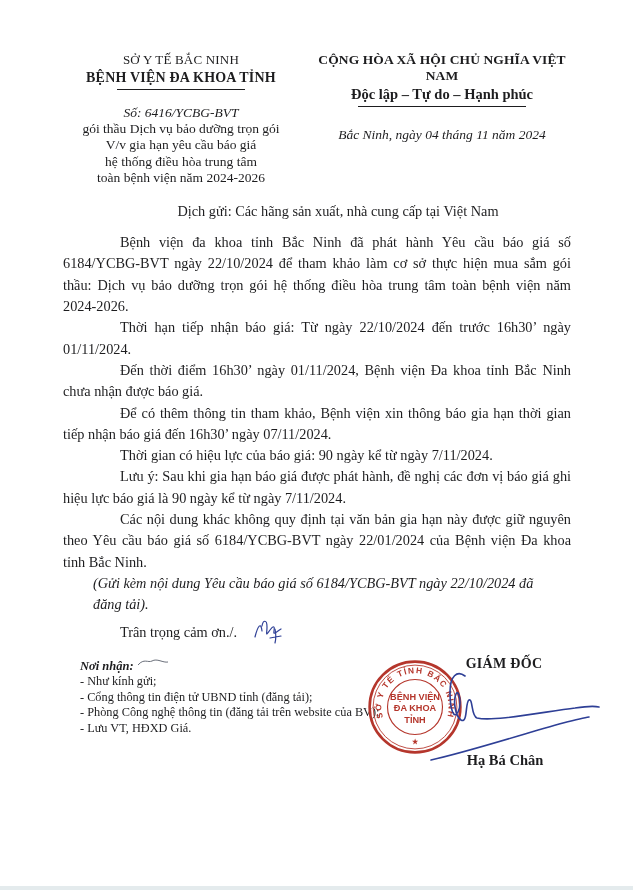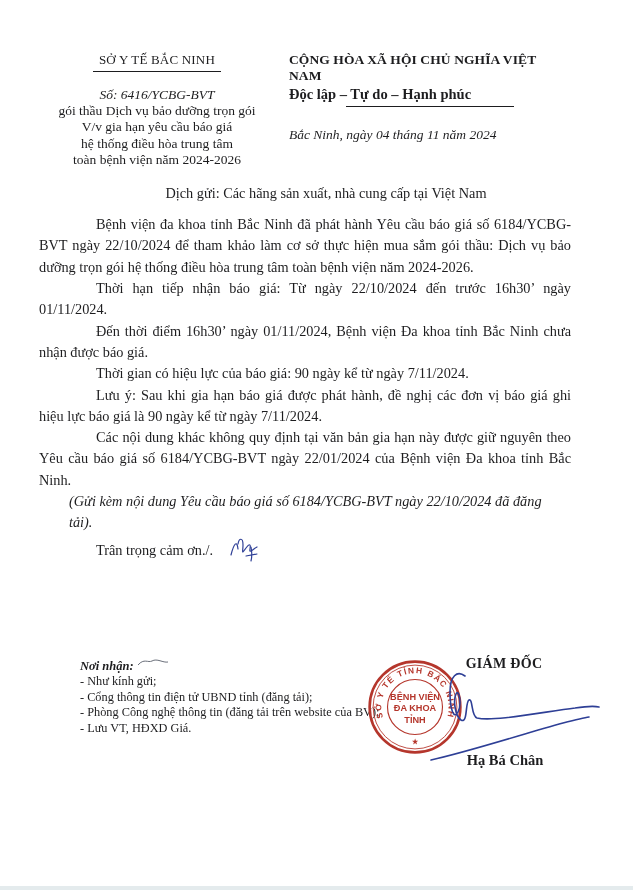--- a/index.html
+++ b/index.html
@@ -6,26 +6,26 @@
   html, body { background: #ffffff; }
   .page {
     position: relative;
     width: 633px; height: 890px;
     margin: 0 auto;
     background: #ffffff;
     font-family: "Liberation Serif", "DejaVu Serif", serif;
     color: #1d1d1f;
     overflow: hidden;
   }
-  .inner { padding: 52px 62px 0 39px; }
+  .inner { padding: 52px 62px 0 63px; }
 
   
   .header { display: flex; }
   .hdr-left  { width: 236px; text-align: center; }
-  .hdr-right { flex: 1; text-align: left; padding-left: 14px; }
+  .hdr-right { flex: 1; text-align: center; padding-left: 14px; }
   .org-parent { font-size: 13px; letter-spacing: .2px; }
   .org-name   { font-size: 14px; font-weight: bold; margin-top: 2px; letter-spacing: .2px; }
   .rule { border-top: 1.4px solid #1d1d1f; margin: 3px auto 0; }
   .rule-org   { width: 128px; }
   .rule-motto { width: 168px; }
   .doc-number { font-size: 13.5px; margin-top: 15px; font-style: italic; }
   .subject-line { font-size: 13.5px; line-height: 16.3px; }
   .nat-title { font-size: 13.5px; font-weight: bold; letter-spacing: .1px; }
   .nat-motto { font-size: 14.5px; font-weight: bold; margin-top: 2px; }
   .date-line { font-size: 13.5px; font-style: italic; margin-top: 20px; }
@@ -64,20 +64,21 @@
 </style>
 </head>
 <body>
 
 <div class="page">
   <div class="inner">
 
     <div class="header">
       <div class="hdr-left">
         <div class="org-parent">SỞ Y TẾ BẮC NINH</div>
+        <div class="org-name">BỆNH VIỆN ĐA KHOA TỈNH</div>
         <div class="rule rule-org"></div>
         <div class="doc-number">Số: 6416/YCBG-BVT</div>
         <div class="subject-line">gói thầu Dịch vụ bảo dưỡng trọn gói</div>
         <div class="subject-line">V/v gia hạn yêu cầu báo giá</div>
         <div class="subject-line">hệ thống điều hòa trung tâm</div>
         <div class="subject-line">toàn bệnh viện năm 2024-2026</div>
       </div>
       <div class="hdr-right">
         <div class="nat-title">CỘNG HÒA XÃ HỘI CHỦ NGHĨA VIỆT NAM</div>
         <div class="nat-motto">Độc lập – Tự do – Hạnh phúc</div>
@@ -85,20 +86,21 @@
         <div class="date-line">Bắc Ninh, ngày 04 tháng 11 năm 2024</div>
       </div>
     </div>
 
     <div class="salutation">Dịch gửi: Các hãng sản xuất, nhà cung cấp tại Việt Nam</div>
 
     <div class="body-text">
       <p class="para">Bệnh viện đa khoa tỉnh Bắc Ninh đã phát hành Yêu cầu báo giá số 6184/YCBG-BVT ngày 22/10/2024 để tham khảo làm cơ sở thực hiện mua sắm gói thầu: Dịch vụ bảo dưỡng trọn gói hệ thống điều hòa trung tâm toàn bệnh viện năm 2024-2026.</p>
       <p class="para">Thời hạn tiếp nhận báo giá: Từ ngày 22/10/2024 đến trước 16h30’ ngày 01/11/2024.</p>
       <p class="para">Đến thời điểm 16h30’ ngày 01/11/2024, Bệnh viện Đa khoa tỉnh Bắc Ninh chưa nhận được báo giá.</p>
+      <p class="para">Để có thêm thông tin tham khảo, Bệnh viện xin thông báo gia hạn thời gian tiếp nhận báo giá đến 16h30’ ngày 07/11/2024.</p>
       <p class="para">Thời gian có hiệu lực của báo giá: 90 ngày kể từ ngày 7/11/2024.</p>
       <p class="para">Lưu ý: Sau khi gia hạn báo giá được phát hành, đề nghị các đơn vị báo giá ghi hiệu lực báo giá là 90 ngày kể từ ngày 7/11/2024.</p>
       <p class="para">Các nội dung khác không quy định tại văn bản gia hạn này được giữ nguyên theo Yêu cầu báo giá số 6184/YCBG-BVT ngày 22/01/2024 của Bệnh viện Đa khoa tỉnh Bắc Ninh.</p>
       <p class="note-italic">(Gửi kèm nội dung Yêu cầu báo giá số 6184/YCBG-BVT ngày 22/10/2024 đã đăng tải).</p>
       <div class="closing-row">
         <span class="closing">Trân trọng cảm ơn./.</span>
         <svg class="init-sig" width="42" height="30" viewBox="0 0 42 30">
           <g fill="none" stroke-width="1.2" stroke="#2e3f96" stroke-linecap="round">
             <path d="M4 20 C 7 8, 10 5, 11 14 M11 9 C 12 3, 16 2, 16 10 C 16 17, 14 20, 19 13 C 22 9, 24 8, 23 14 C 22 19, 26 14, 30 12"></path>
             <path d="M24 12 C 25 17, 25 22, 24 26 M19 21 L 30 19"></path>

